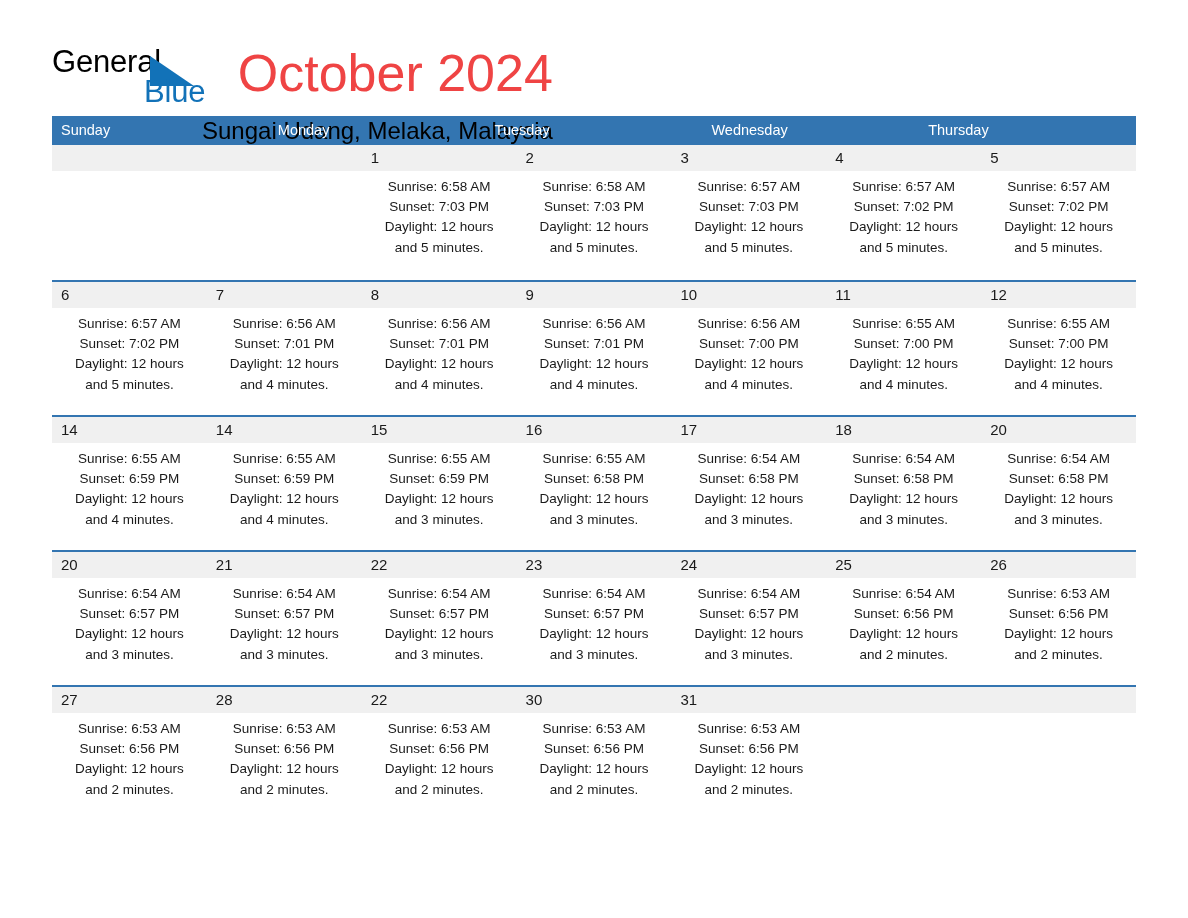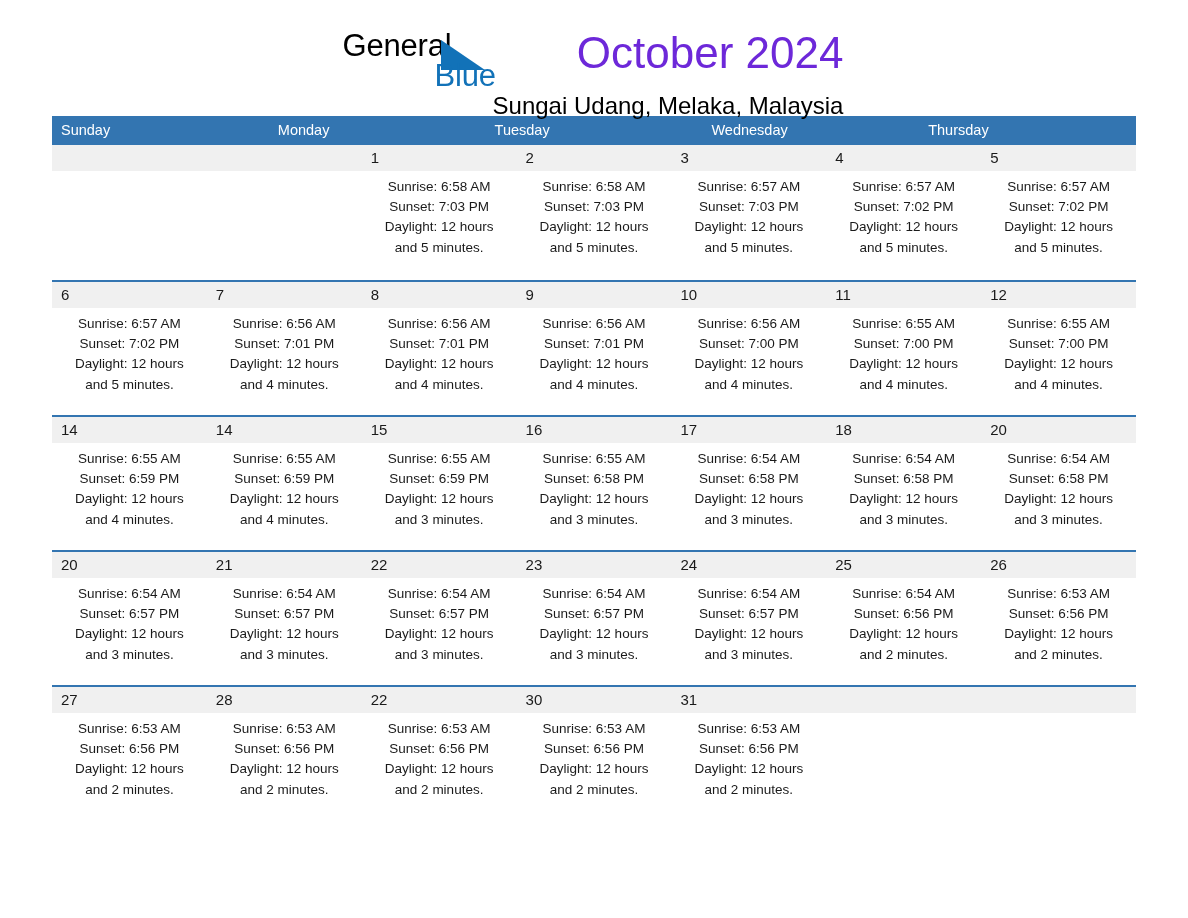--- a/index.html
+++ b/index.html
@@ -16,22 +16,22 @@
     width: 1188px;
     height: 918px;
     background: #ffffff;
     padding: 0 52px;
   }
 
   
   .header {
     display: flex;
     align-items: flex-start;
-    justify-content: center;
-    padding-top: 30px;
+    justify-content: flex-start;
+    padding-top: 46px;
     height: 112px;
   }
 
   .logo {
     position: relative;
     width: 150px;
     height: 66px;
     line-height: 1;
   }
   .logo-general {
@@ -56,23 +56,23 @@
     font-size: 31px;
     color: #1272b8;
     letter-spacing: -0.2px;
   }
 
   .title-block {
     text-align: right;
     padding-right: 2px;
   }
   .month-title {
-    font-size: 44px;
+    font-size: 52px;
     font-weight: normal;
-    color: #6d28d9;
+    color: #ef4444;
     line-height: 1.05;
     letter-spacing: 0px;
   }
   .location {
     font-size: 24px;
     font-weight: normal;
     color: #000000;
     margin-top: 16px;
     letter-spacing: 0px;
   }

